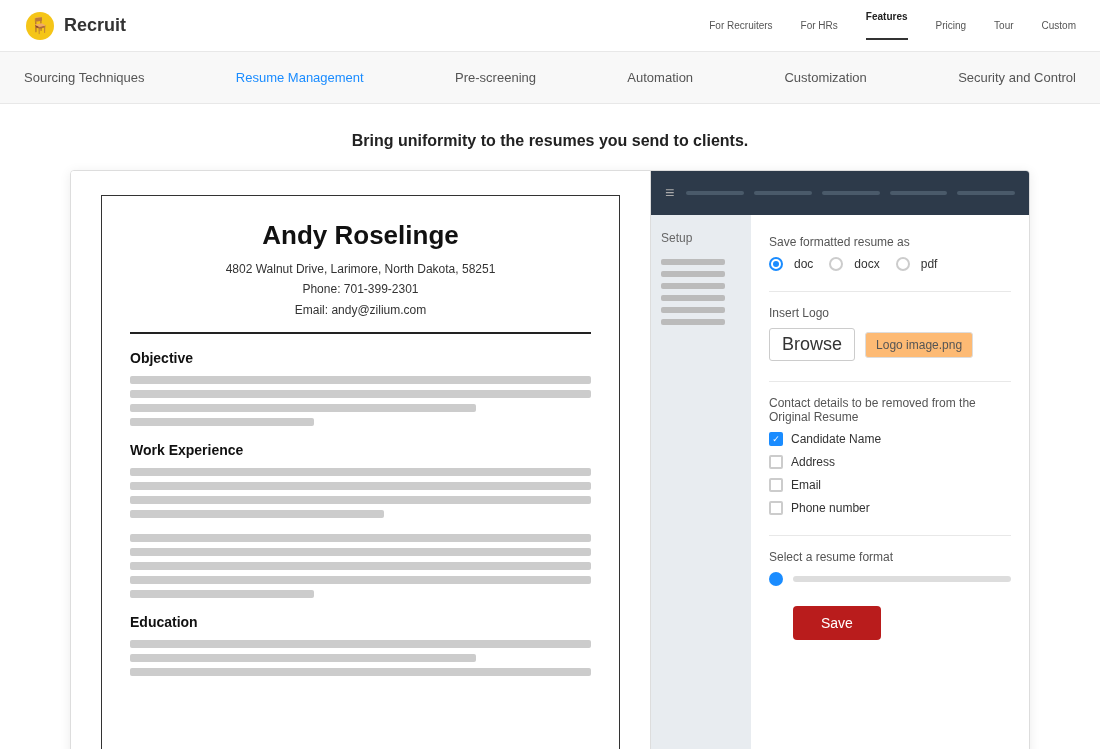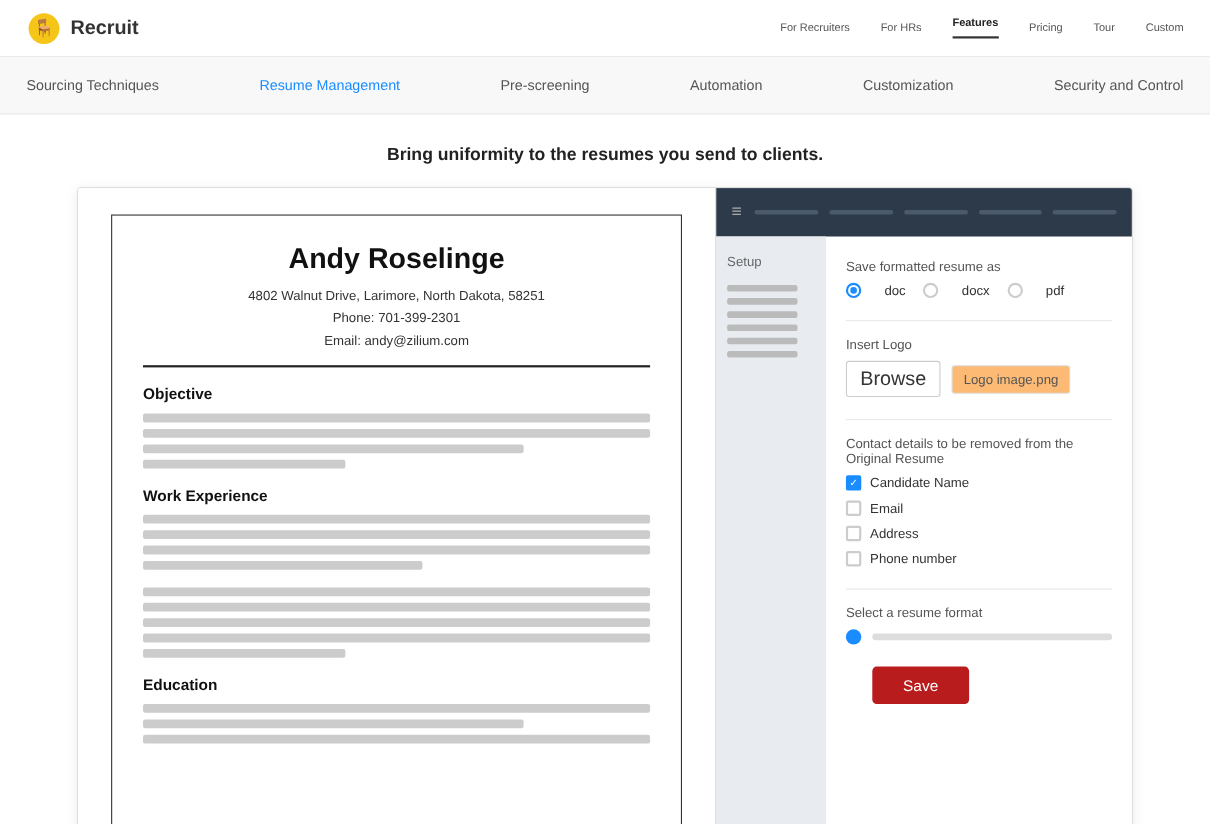--- a/index.html
+++ b/index.html
@@ -8,21 +8,21 @@
     
     .top-nav {
       display: flex; align-items: center; padding: 0 24px; height: 52px;
       border-bottom: 1px solid #e8e8e8; background: #fff;
     }
     .logo-area { display: flex; align-items: center; gap: 8px; margin-right: auto; }
     .logo-icon { width: 32px; height: 32px; }
     .logo-text { font-size: 18px; font-weight: 600; color: #333; }
     .top-nav-links { display: flex; align-items: center; gap: 28px; }
     .top-nav-link { font-size: 10px; color: #555; text-decoration: none; cursor: pointer; }
-    .top-nav-link.active { font-weight: 700; color: #222; border-bottom: 2px solid #333; padding-bottom: 6px; }
+    .top-nav-link.active { font-weight: 700; color: #222; border-bottom: 2px solid #333; padding-bottom: 16px; }
 
     
     .sub-nav {
       display: flex; align-items: center; justify-content: space-between; gap: 36px;
       padding: 0 24px; height: 52px; background: #f8f8f8; border-bottom: 1px solid #e8e8e8;
     }
     .sub-nav-item { font-size: 13px; color: #555; cursor: pointer; text-decoration: none; }
     .sub-nav-item.active { color: #1a8cff; font-weight: 500; }
 
     
@@ -81,21 +81,21 @@
     }
     .sidebar-label { font-size: 12px; color: #666; margin-bottom: 6px; }
     .sidebar-lines { display: flex; flex-direction: column; gap: 6px; }
     .sidebar-line { height: 6px; background: #bbb; border-radius: 2px; width: 80%; }
 
     .panel-form { flex: 1; padding: 20px 18px; overflow-y: auto; }
     .form-title { font-size: 16px; font-weight: 700; color: #222; margin-bottom: 18px; }
     .form-section { margin-bottom: 20px; }
     .form-label { font-size: 12px; color: #555; margin-bottom: 8px; }
     .radio-group { display: flex; gap: 16px; align-items: center; }
-    .radio-option { display: flex; align-items: center; gap: 21px; font-size: 12px; color: #333; cursor: pointer; }
+    .radio-option { display: flex; align-items: center; gap: 11px; font-size: 12px; color: #333; cursor: pointer; }
     .radio-dot {
       width: 14px; height: 14px; border-radius: 50%; border: 2px solid #ccc;
       display: flex; align-items: center; justify-content: center;
     }
     .radio-dot.checked { border-color: #1a8cff; }
     .radio-dot.checked::after { content: ''; width: 6px; height: 6px; border-radius: 50%; background: #1a8cff; }
     .form-divider { border: none; border-top: 1px solid #e8e8e8; margin: 14px 0; }
     .logo-row { display: flex; gap: 10px; align-items: center; margin-top: 8px; }
     .browse-btn {
       padding: 5px 12px; border: 1px solid #ccc; border-radius: 3px;
@@ -259,25 +259,25 @@
 
           <div class="form-section">
             <div class="form-label">Contact details to be removed from the Original Resume</div>
             <div class="checkbox-group">
               <label class="checkbox-option">
                 <div class="checkbox-box checked"></div>
                 <span>Candidate Name</span>
               </label>
               <label class="checkbox-option">
                 <div class="checkbox-box"></div>
-                <span>Email</span>
+                <span>Address</span>
               </label>
               <label class="checkbox-option">
                 <div class="checkbox-box"></div>
-                <span>Address</span>
+                <span>Email</span>
               </label>
               <label class="checkbox-option">
                 <div class="checkbox-box"></div>
                 <span>Phone number</span>
               </label>
             </div>
           </div>
 
           <hr class="form-divider">
 

